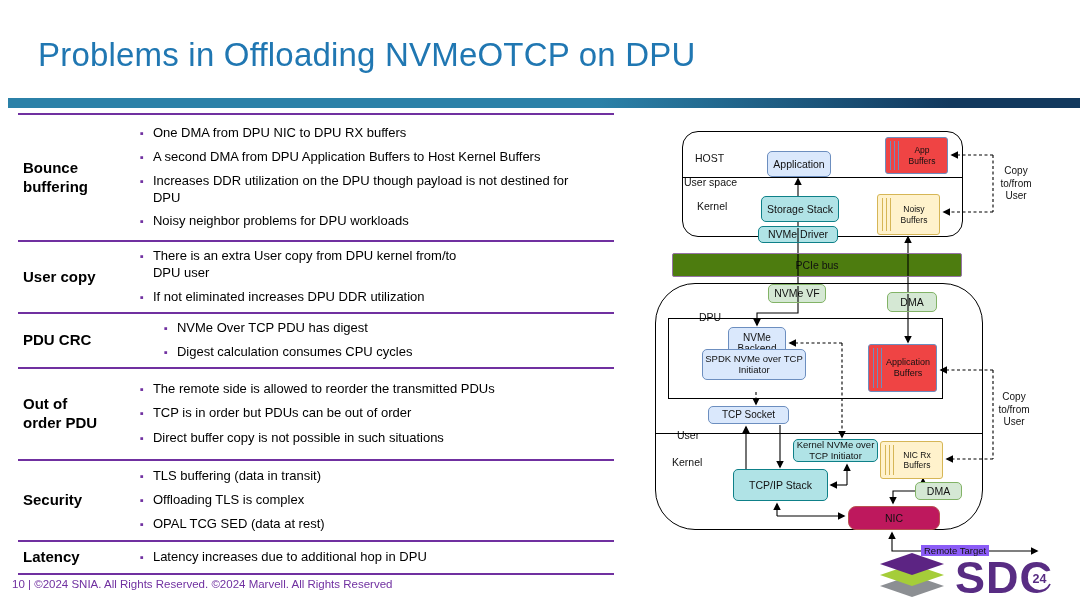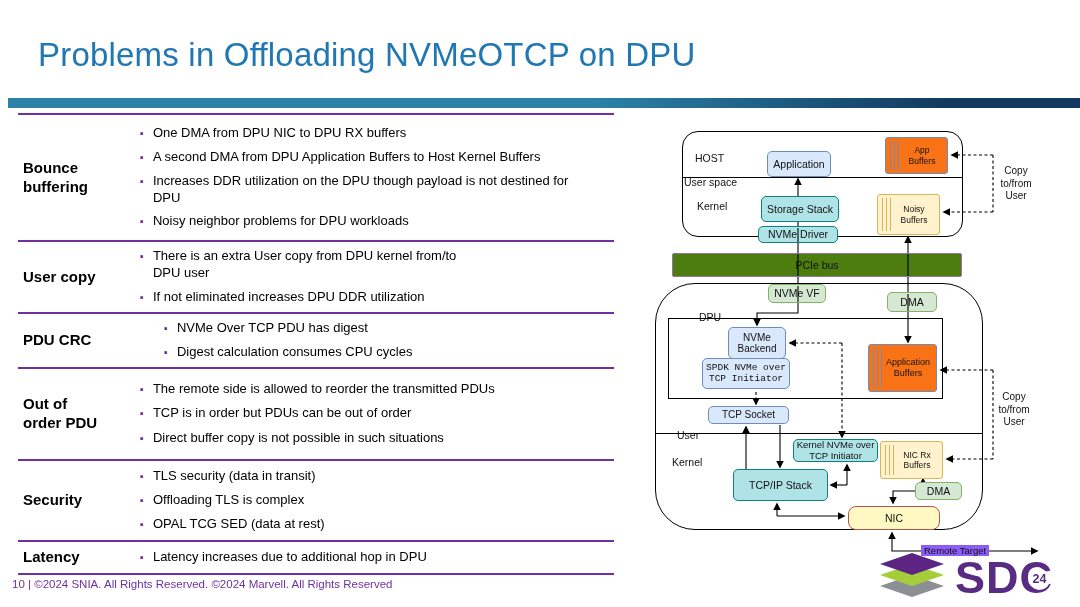--- a/index.html
+++ b/index.html
@@ -32,27 +32,27 @@
   .host-box { left:27px; top:6px; width:281px; height:106px; border-radius:16px; }
   .dpu-box { left:0px; top:158px; width:328px; height:247px; border-radius:40px; border-width:1.3px; }
   .inner-box { left:13px; top:193px; width:275px; height:81px; border-width:1px; border-radius:0; }
   .sep { position:absolute; border-top:1px solid #000; }
   .dlabel { position:absolute; color:#111;margin-top:16px; }
   .dbox { position:absolute; display:flex; align-items:center; justify-content:center; text-align:center;
     border:1px solid; border-radius:5px; line-height:1.15; padding:1px 2px; }
   .blue  { background:#dae8fc; border-color:#6c8ebf; }
   .teal  { background:#b0e3e6; border-color:#0e8088; }
   .green { background:#d5e8d4; border-color:#82b366; }
-  .pink  { background:#fef9c3; border-color:#b85450;text-align:right; }
+  .pink  { background:#be185d; border-color:#b85450;text-align:right; }
   .lav   { background:#4d7c0f; border-color:#9673a6; border-radius:2px; }
   .buffer { position:absolute; border:1px solid; border-radius:3px; font-size:8.5px; line-height:1.2;
     display:flex; align-items:center; justify-content:center; text-align:center; padding:2px 3px 2px 14px; }
   .buffer::before { content:""; position:absolute; left:4px; top:3px; bottom:3px; width:1px;
     background:var(--bc); box-shadow:4px 0 var(--bc), 8px 0 var(--bc); }
-  .buf-blue { background:#f97316; border-color:#6c8ebf; --bc:#6c8ebf; }
+  .buf-blue { background:#ef4444; border-color:#6c8ebf; --bc:#6c8ebf; }
   .buf-yellow { background:#fff2cc; border-color:#d6b656; --bc:#d6b656; }
   .copy-note { position:absolute; font-size:10px; text-align:center; white-space:pre-line; line-height:1.25; }
   .remote-label { position:absolute; left:266px; top:420px; font-size:9.5px; background:#8b5cf6; padding:0 3px; z-index:2; }
 
   
   .logo { position:absolute; left:876px; top:552px; height:50px; display:flex; align-items:center; gap:7px; }
   .layers { position:relative; width:72px; height:48px; }
   .layer { position:absolute; left:4px; width:64px; height:22px;
     clip-path:polygon(50% 0,100% 50%,50% 100%,0 50%); }
   .layer.p { top:0; background:#5c2483; z-index:3; }
@@ -126,21 +126,21 @@
           </li>
         <li>
             <span>Direct buffer copy is not possible in such situations</span>
           </li>
       </ul>
     </div>
     <div class="t-row r5">
       <div class="t-label">Security</div>
       <ul class="t-bullets">
         <li>
-            <span>TLS security (data in transit)</span>
+            <span>TLS buffering (data in transit)</span>
           </li>
         <li>
             <span>Offloading TLS is complex</span>
           </li>
         <li>
             <span>OPAL TCG SED (data at rest)</span>
           </li>
       </ul>
     </div>
     <div class="t-row r6">
@@ -208,21 +208,21 @@
 User</div>
 
     <div class="dbox lav" style="left:17px; top:128px; width:290px; height:24px;">PCIe bus</div>
 
     <div class="outline dpu-box"></div>
     <div class="dlabel" style="left:44px; top:170px;">DPU</div>
     <div class="dbox green" style="left:113px; top:159px; width:58px; height:19px;">NVMe VF</div>
     <div class="dbox green" style="left:232px; top:167px; width:50px; height:20px;">DMA</div>
     <div class="outline inner-box"></div>
     <div class="dbox blue" style="left:73px; top:202px; width:58px; height:32px; font-size:10px;">NVMe Backend</div>
-    <div class="dbox blue" style="left:47px; top:233px; width:88px; height:31px; font-size:9.5px;font-family:Liberation Mono, monospace;">SPDK NVMe over TCP Initiator</div>
+    <div class="dbox blue" style="left:47px; top:224px; width:104px; height:31px; font-size:9.5px;">SPDK NVMe over TCP Initiator</div>
     <div class="buffer buf-blue" style="left:213px; top:219px; width:69px; height:48px; font-size:9px;">Application Buffers</div>
     <div class="dbox blue" style="left:53px; top:281px; width:81px; height:18px; font-size:10px;">TCP Socket</div>
     <div class="dlabel" style="left:22px; top:288px;">User</div>
     <div class="sep" style="left:1px; top:308px; width:327px;"></div>
     <div class="dlabel" style="left:17px; top:315px;">Kernel</div>
     <div class="dbox teal" style="left:138px; top:314px; width:85px; height:23px; font-size:9.5px;">Kernel NVMe over TCP Initiator</div>
     <div class="buffer buf-yellow" style="left:225px; top:316px; width:63px; height:38px;">NIC Rx Buffers</div>
     <div class="dbox teal" style="left:78px; top:344px; width:95px; height:32px;">TCP/IP Stack</div>
     <div class="dbox green" style="left:260px; top:357px; width:47px; height:18px;">DMA</div>
     <div class="dbox pink" style="left:193px; top:381px; width:92px; height:24px; border-radius:8px;">NIC</div>

